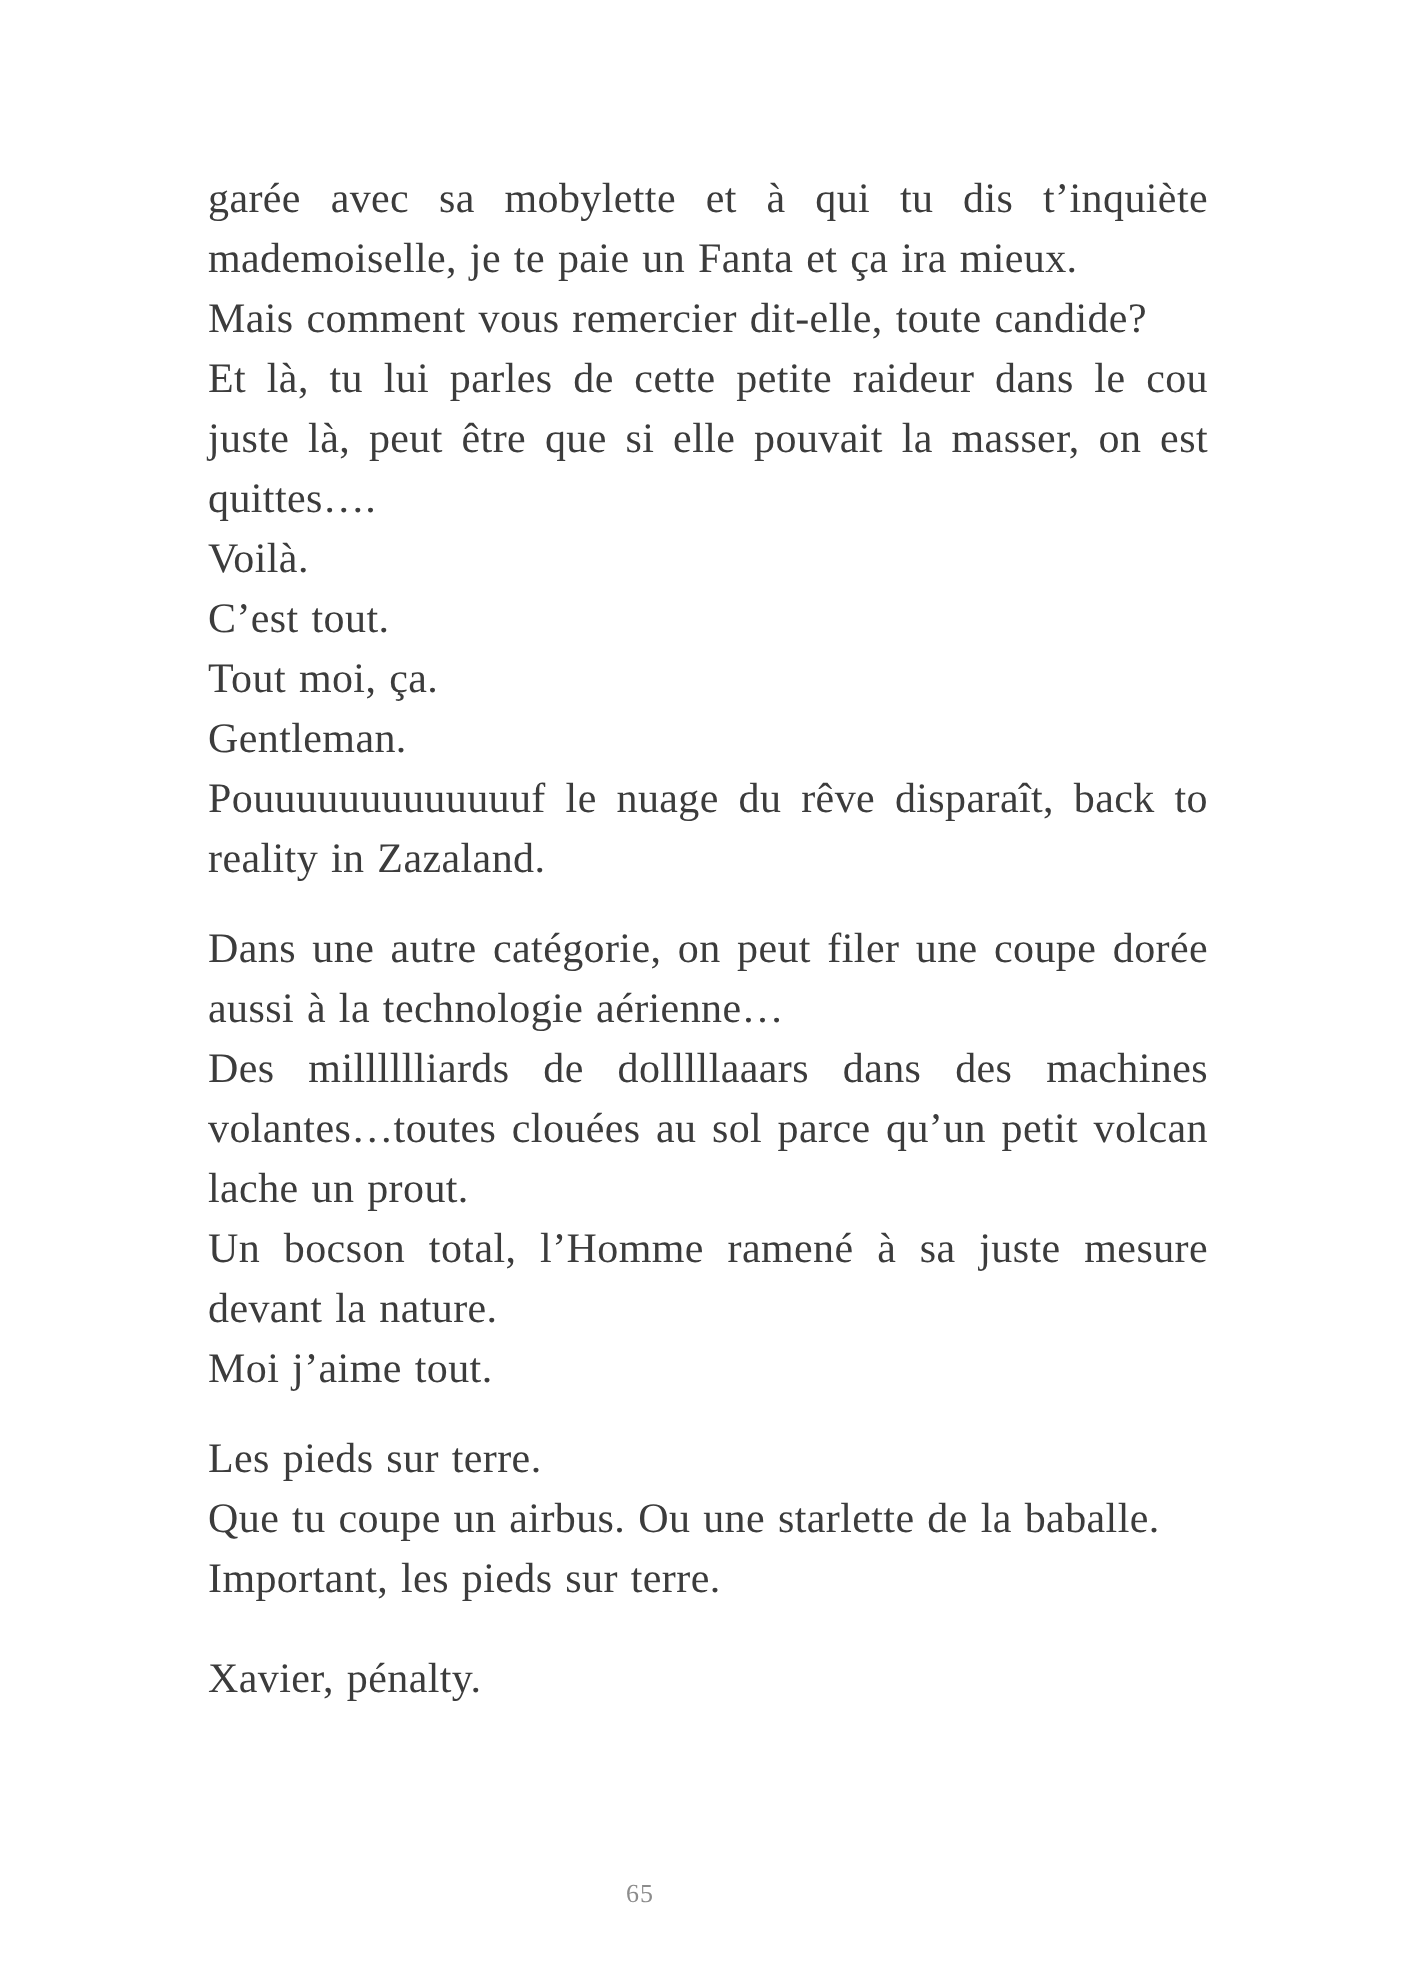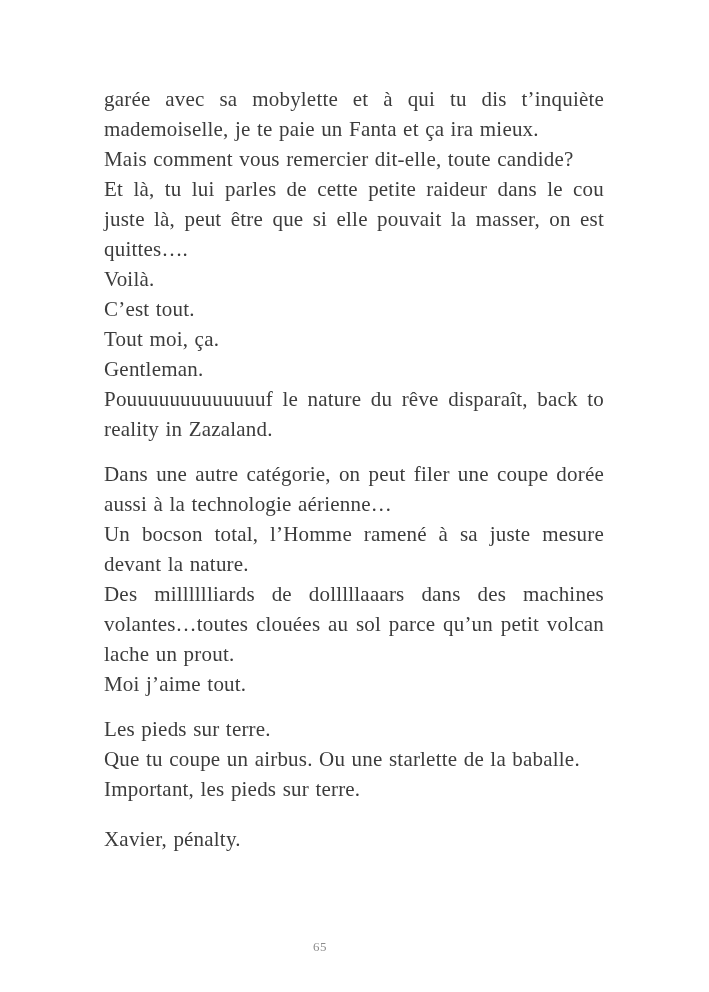--- a/index.html
+++ b/index.html
@@ -52,24 +52,24 @@
 
 <div class="page">
   <main class="text-block">
     <p>garée avec sa mobylette et à qui tu dis t’inquiète mademoiselle, je te paie un Fanta et ça ira mieux.</p>
     <p>Mais comment vous remercier dit-elle, toute candide?</p>
     <p>Et là, tu lui parles de cette petite raideur dans le cou juste là, peut être que si elle pouvait la masser, on est quittes….</p>
     <p>Voilà.</p>
     <p>C’est tout.</p>
     <p>Tout moi, ça.</p>
     <p>Gentleman.</p>
-    <p>Pouuuuuuuuuuuuuf le nature du rêve disparaît, back to reality in Zazaland.</p>
+    <p>Pouuuuuuuuuuuuuf le nuage du rêve disparaît, back to reality in Zazaland.</p>
     <p class="block-start">Dans une autre catégorie, on peut filer une coupe dorée aussi à la technologie aérienne…</p>
+    <p>Des milllllliards de dolllllaaars dans des machines volantes…toutes clouées au sol parce qu’un petit volcan lache un prout.</p>
     <p>Un bocson total, l’Homme ramené à sa juste mesure devant la nature.</p>
-    <p>Des milllllliards de dolllllaaars dans des machines volantes…toutes clouées au sol parce qu’un petit volcan lache un prout.</p>
     <p>Moi j’aime tout.</p>
     <p class="block-start">Les pieds sur terre.</p>
     <p>Que tu coupe un airbus. Ou une starlette de la baballe.</p>
     <p>Important, les pieds sur terre.</p>
     <p class="block-start-lg">Xavier, pénalty.</p>
   </main>
   <div class="page-number">65</div>
 </div>
 
 </body></html>

